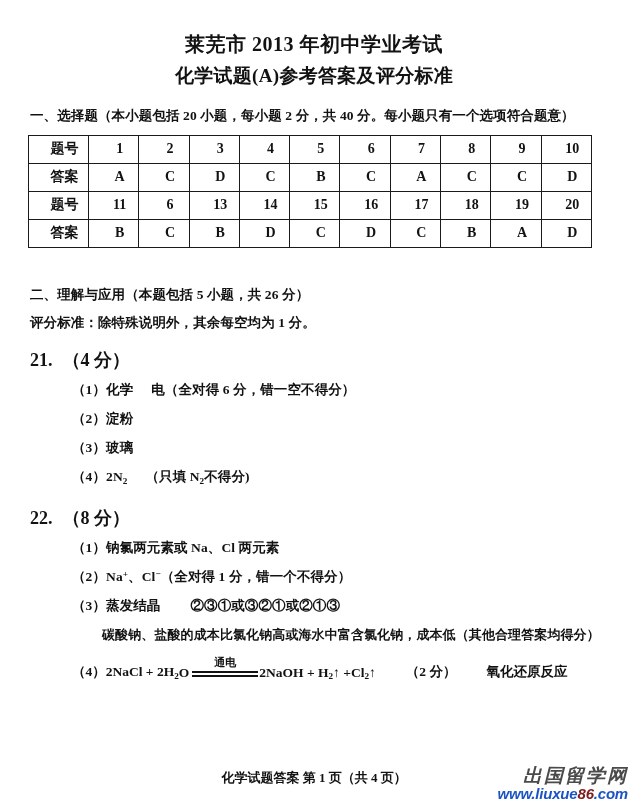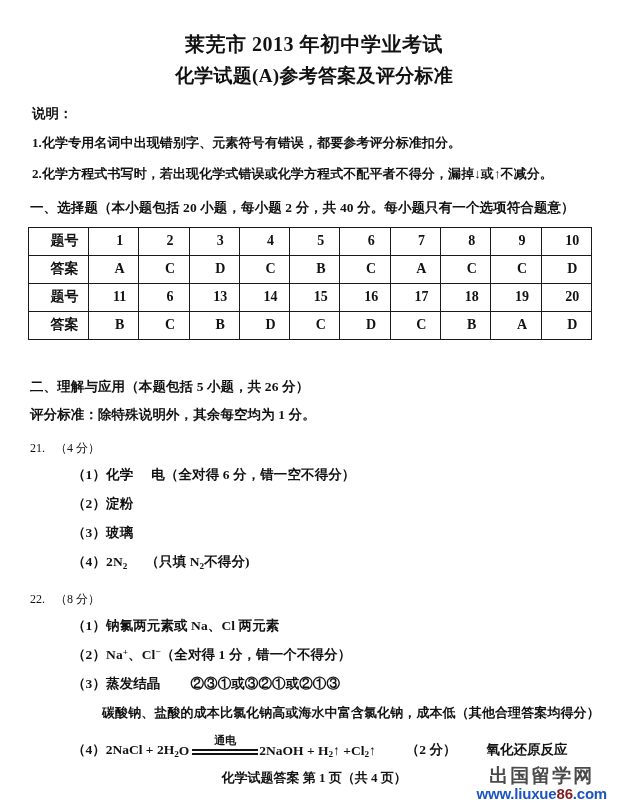--- a/index.html
+++ b/index.html
@@ -79,22 +79,22 @@
     width: 60px;
     font-weight: bold;
     font-size: 14px;
   }
   table.answers td.num { font-weight: bold; }
   table.answers td.ans { font-weight: bold; }
 
   
   .q-block { margin-left: 30px; }
   .q-title {
-    font-size: 12px;
-    font-weight: normal;
+    font-size: 18px;
+    font-weight: bold;
     margin-bottom: 9px;
   }
   .q-item {
     font-size: 13.5px;
     font-weight: bold;
     margin-left: 42px;
     margin-bottom: 11px;
     letter-spacing: 0.1px;
   }
   .q-note-line {
@@ -156,24 +156,25 @@
     bottom: 18px;
     width: 628px;
     text-align: center;
     font-size: 13px;
     font-weight: bold;
   }
 
   
   .watermark {
     position: absolute;
-    right: 21px;
+    right: 0;
     bottom: 4px;
-    text-align: center;
+    text-align: right;
     line-height: 1;
+    font-style: italic;
   }
   .wm-cn {
     font-size: 19px;
     font-weight: bold;
     color: #4a4a4a;
     letter-spacing: 2px;
     font-family: "Liberation Sans", sans-serif;
   }
   .wm-url {
     font-size: 15px;
@@ -188,25 +189,20 @@
 </head>
 <body>
 
 <div class="page">
 
   <div class="title-block">
     <div class="title-line1">莱芜市 2013 年初中学业考试</div>
     <div class="title-line2">化学试题(A)参考答案及评分标准</div>
   </div>
 
-  <div class="notes">
-    <div class="notes-head">说明：</div>
-    <div class="note-item">1.化学专用名词中出现错别字、元素符号有错误，都要参考评分标准扣分。</div>
-    <div class="note-item">2.化学方程式书写时，若出现化学式错误或化学方程式不配平者不得分，漏掉↓或↑不减分。</div>
-  </div>
 
   <div class="section-head">一、选择题（本小题包括 20 小题，每小题 2 分，共 40 分。每小题只有一个选项符合题意）</div>
 
   <div class="table-wrap">
     <table class="answers">
       <tbody>
         <tr>
           <td class="lbl">题号</td>
           <td class="num">1</td>
           <td class="num">2</td>

